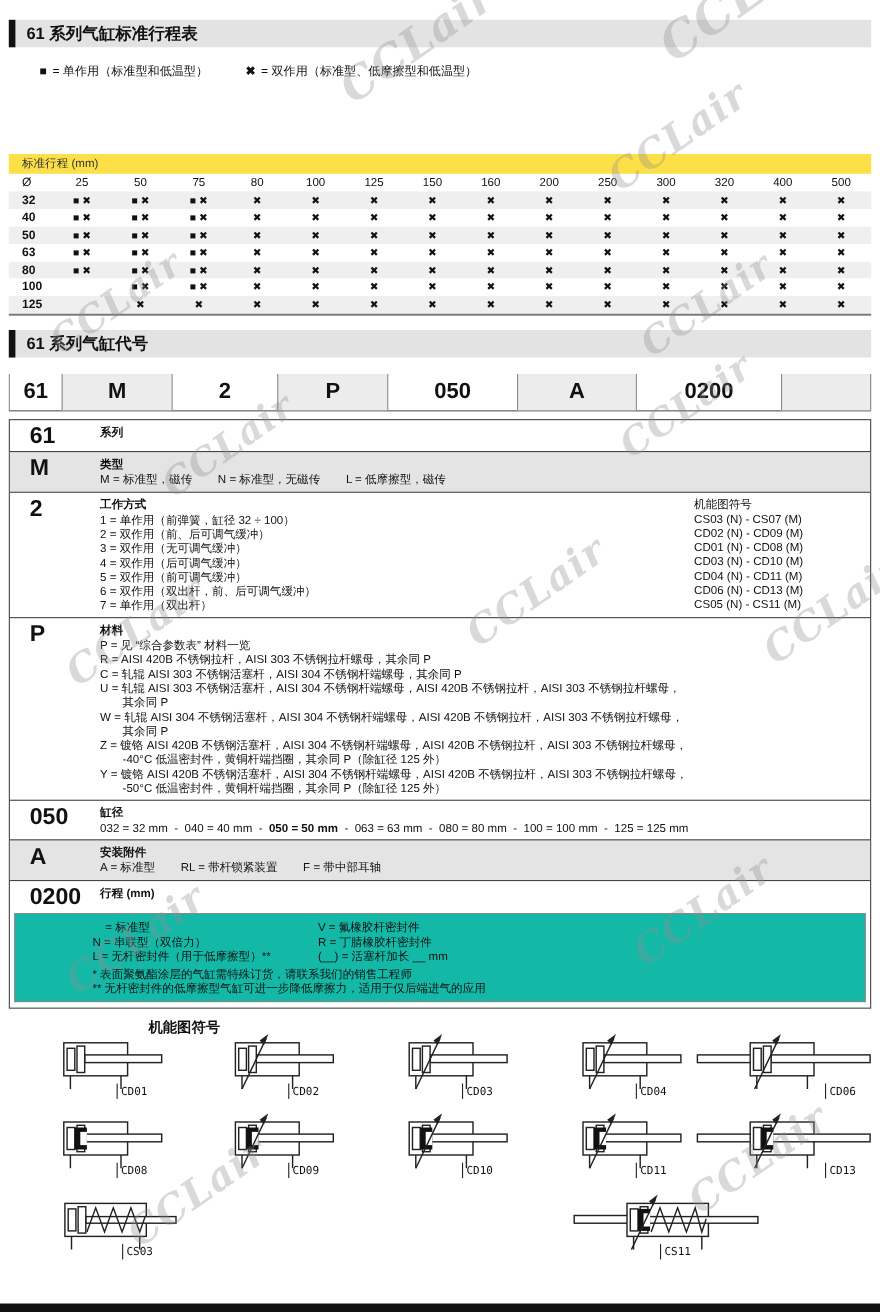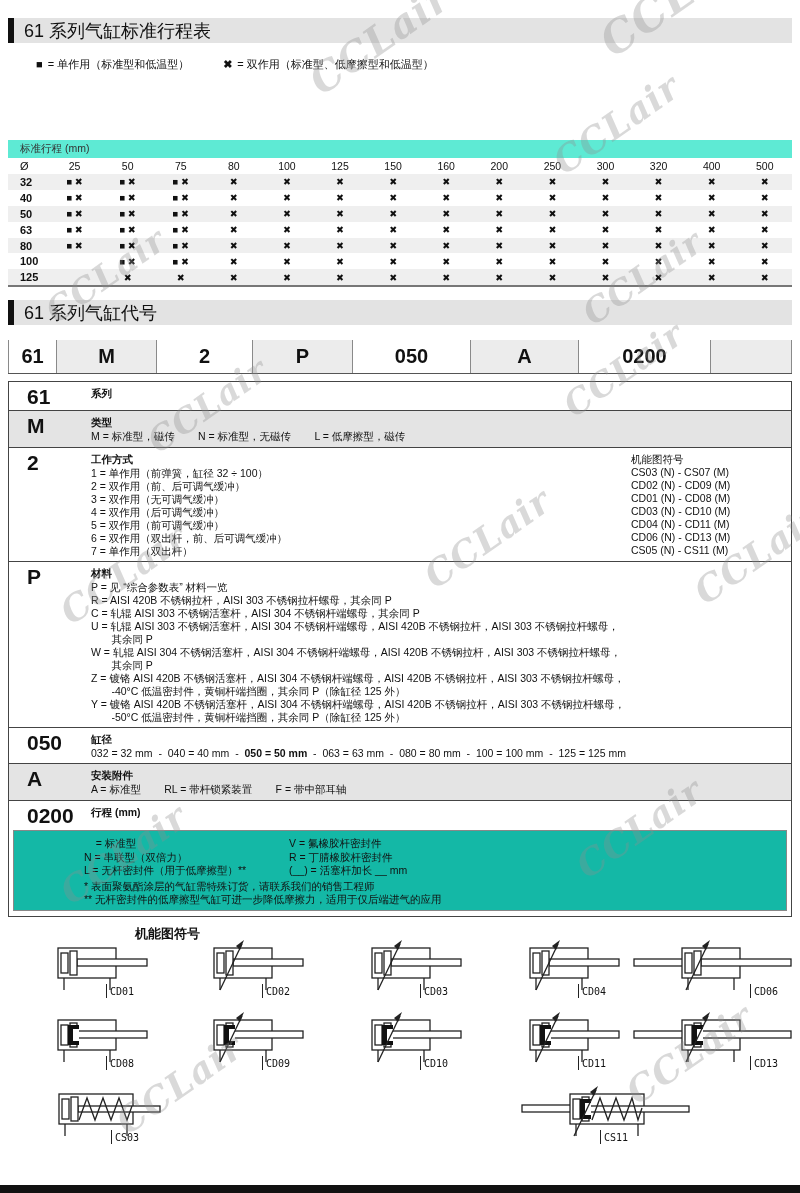--- a/index.html
+++ b/index.html
@@ -7,30 +7,30 @@
   .page{position:relative;width:800px;height:1193px;background:#fff;overflow:hidden;}
 
   
   .wm{position:absolute;font-family:"DejaVu Serif",serif;font-style:italic;font-weight:bold;
       color:#8f8f8f;opacity:.33;transform:rotate(-35deg);transform-origin:left top;
       letter-spacing:1px;z-index:3;pointer-events:none;white-space:nowrap;}
 
   
   .band{margin:0 8px;height:25px;background:#e3e3e3;display:flex;align-items:center;position:relative;z-index:1;}
   .band-tab{width:6px;height:25px;background:#111;margin-right:10px;}
-  .band-title{font-size:18px;font-weight:normal;}
+  .band-title{font-size:15px;font-weight:bold;}
 
   
   .legend{margin:14px 0 0 36px;font-size:11px;display:flex;align-items:flex-end;}
   .legend-item{margin-right:34px;}
   .lg-sym{font-weight:bold;margin-right:5px;}
 
   
   .stroke-table{margin:68px 8px 0;border-bottom:2px solid #777;position:relative;z-index:1;}
-  .st-band{height:18px;background:#5eead4;font-size:10.5px;color:#333;display:flex;align-items:center;padding-left:12px;}
+  .st-band{height:18px;background:#fde047;font-size:10.5px;color:#333;display:flex;align-items:center;padding-left:12px;}
   .st-row{display:flex;height:15.9px;align-items:center;}
   .st-colhead{font-size:10.5px;height:16px;}
   .st-dia{width:40px;padding-left:12px;font-weight:bold;font-size:11px;box-sizing:border-box;}
   .st-colhead .st-dia{font-weight:normal;}
   .st-c{width:53.1px;text-align:center;font-size:10.5px;}
   .st-mark{font-size:9.5px;}
   .shade{background:#efefef;}
 
   
   .code-strip{margin:15px 8px 0;display:flex;height:33px;border-bottom:1px solid #555;position:relative;z-index:1;}

